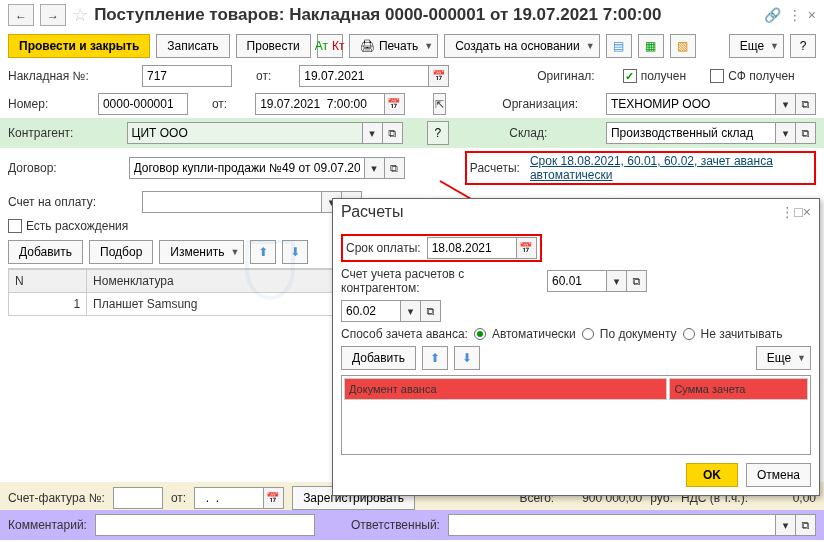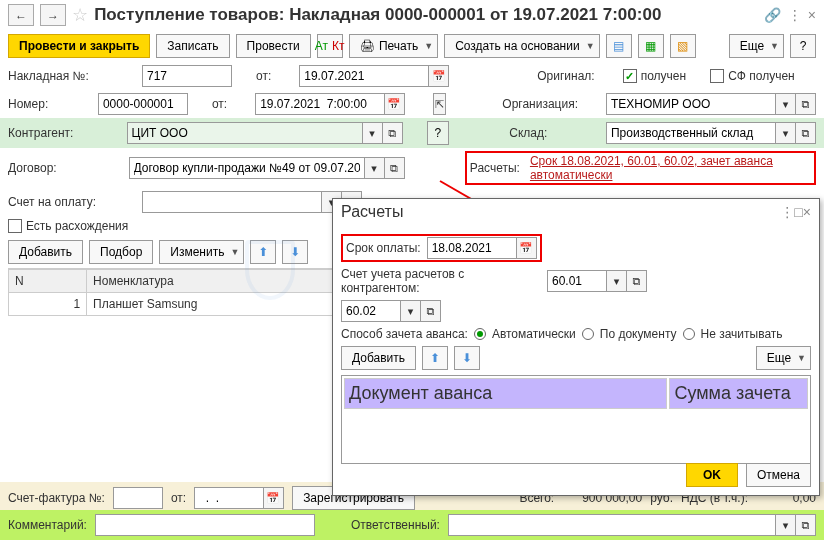--- a/index.html
+++ b/index.html
@@ -19,39 +19,39 @@
 .form-row { display: flex; align-items: center; padding: 3px 8px; gap: 24px; }
 .label { width: 110px; font-size: 12px; }
 .label-sm { font-size: 12px; margin-right: 4px; }
 .input { height: 22px; border: 1px solid #999; padding: 0 4px; font-size: 12px; background: #fff; }
 .input-btn { width: 20px; height: 22px; border: 1px solid #999; border-left: none; background: #f5f5f5; display: inline-flex; align-items: center; justify-content: center; cursor: pointer; font-size: 11px; }
 .input-group { display: inline-flex; }
 .checkbox-wrap { display: inline-flex; align-items: center; gap: 4px; }
 .checkbox { width: 14px; height: 14px; border: 1px solid #666; display: inline-flex; align-items: center; justify-content: center; font-size: 11px; }
 .checked { color: #090; font-weight: bold; }
 .row-green { background: #d8efd8; }
-.link { color: #b91c1c; text-decoration: underline; cursor: pointer; }
+.link { color: #0c4a6e; text-decoration: underline; cursor: pointer; }
 .red-box { border: 2px solid #e00; padding: 1px 3px; }
 .table-toolbar { display: flex; gap: 6px; padding: 4px; }
 .table { width: 100%; border-collapse: collapse; }
 .table th, .table td { border: 1px solid #ccc; padding: 4px 6px; text-align: left; font-size: 12px; font-weight: normal; }
 .table th { background: #f0f0f0; }
 .popup { position: absolute; left: 332px; top: 198px; width: 488px; height: 298px; background: #fff; border: 1px solid #666; box-shadow: 2px 2px 6px rgba(0,0,0,0.3); z-index: 10; }
 .popup-title { display: flex; align-items: center; padding: 4px 8px; font-size: 16px; }
 .popup-body { padding: 4px 8px; font-size: 12px; }
 .popup-row { display: flex; align-items: center; margin: 5px 0; gap: 6px; }
 .popup-label { width: 200px; }
 .radio { width: 12px; height: 12px; border: 1px solid #666; border-radius: 50%; display: inline-flex; align-items: center; justify-content: center; }
 .radio-dot { width: 6px; height: 6px; background: #090; border-radius: 50%; }
 .popup-table { border: 1px solid #999; margin-top: 4px; }
-.popup-table th { background: #c4b5fd; border: 1px solid #ccc; padding: 4px; font-weight: normal; text-align: left; font-size: 18px; }
+.popup-table th { background: #ef4444; border: 1px solid #ccc; padding: 4px; font-weight: normal; text-align: left; font-size: 11px; }
 .popup-footer { position: absolute; bottom: 8px; right: 8px; display: flex; gap: 8px; }
 .btn-ok { background: #ffd700; border-color: #d4a700; font-weight: bold; padding: 0 16px; }
 .red-line { position: absolute; border-top: 2px solid #e00; transform-origin: left center; }
-.footer-row { position: absolute; left: 0; right: 0; display: flex; align-items: center; padding: 4px 8px; gap: 8px; background: #bef264; }
+.footer-row { position: absolute; left: 0; right: 0; display: flex; align-items: center; padding: 4px 8px; gap: 8px; background: #c4b5fd; }
 .footer1 { bottom: 28px; background: #f7f0d8; }
 .footer2 { bottom: 2px; }
 .icon-green { color: #090; }
 .icon-red { color: #c00; }
 .watermark { position: absolute; left: 180px; top: 240px; width: 180px; height: 100px; opacity: 0.08; z-index: 0; pointer-events: none; }
 .wm-shield { width: 50px; height: 60px; border: 4px solid #4a90d9; border-radius: 4px 4px 50% 50%; margin: 0 auto; }
 </style>
 </head>
 <body>
 

